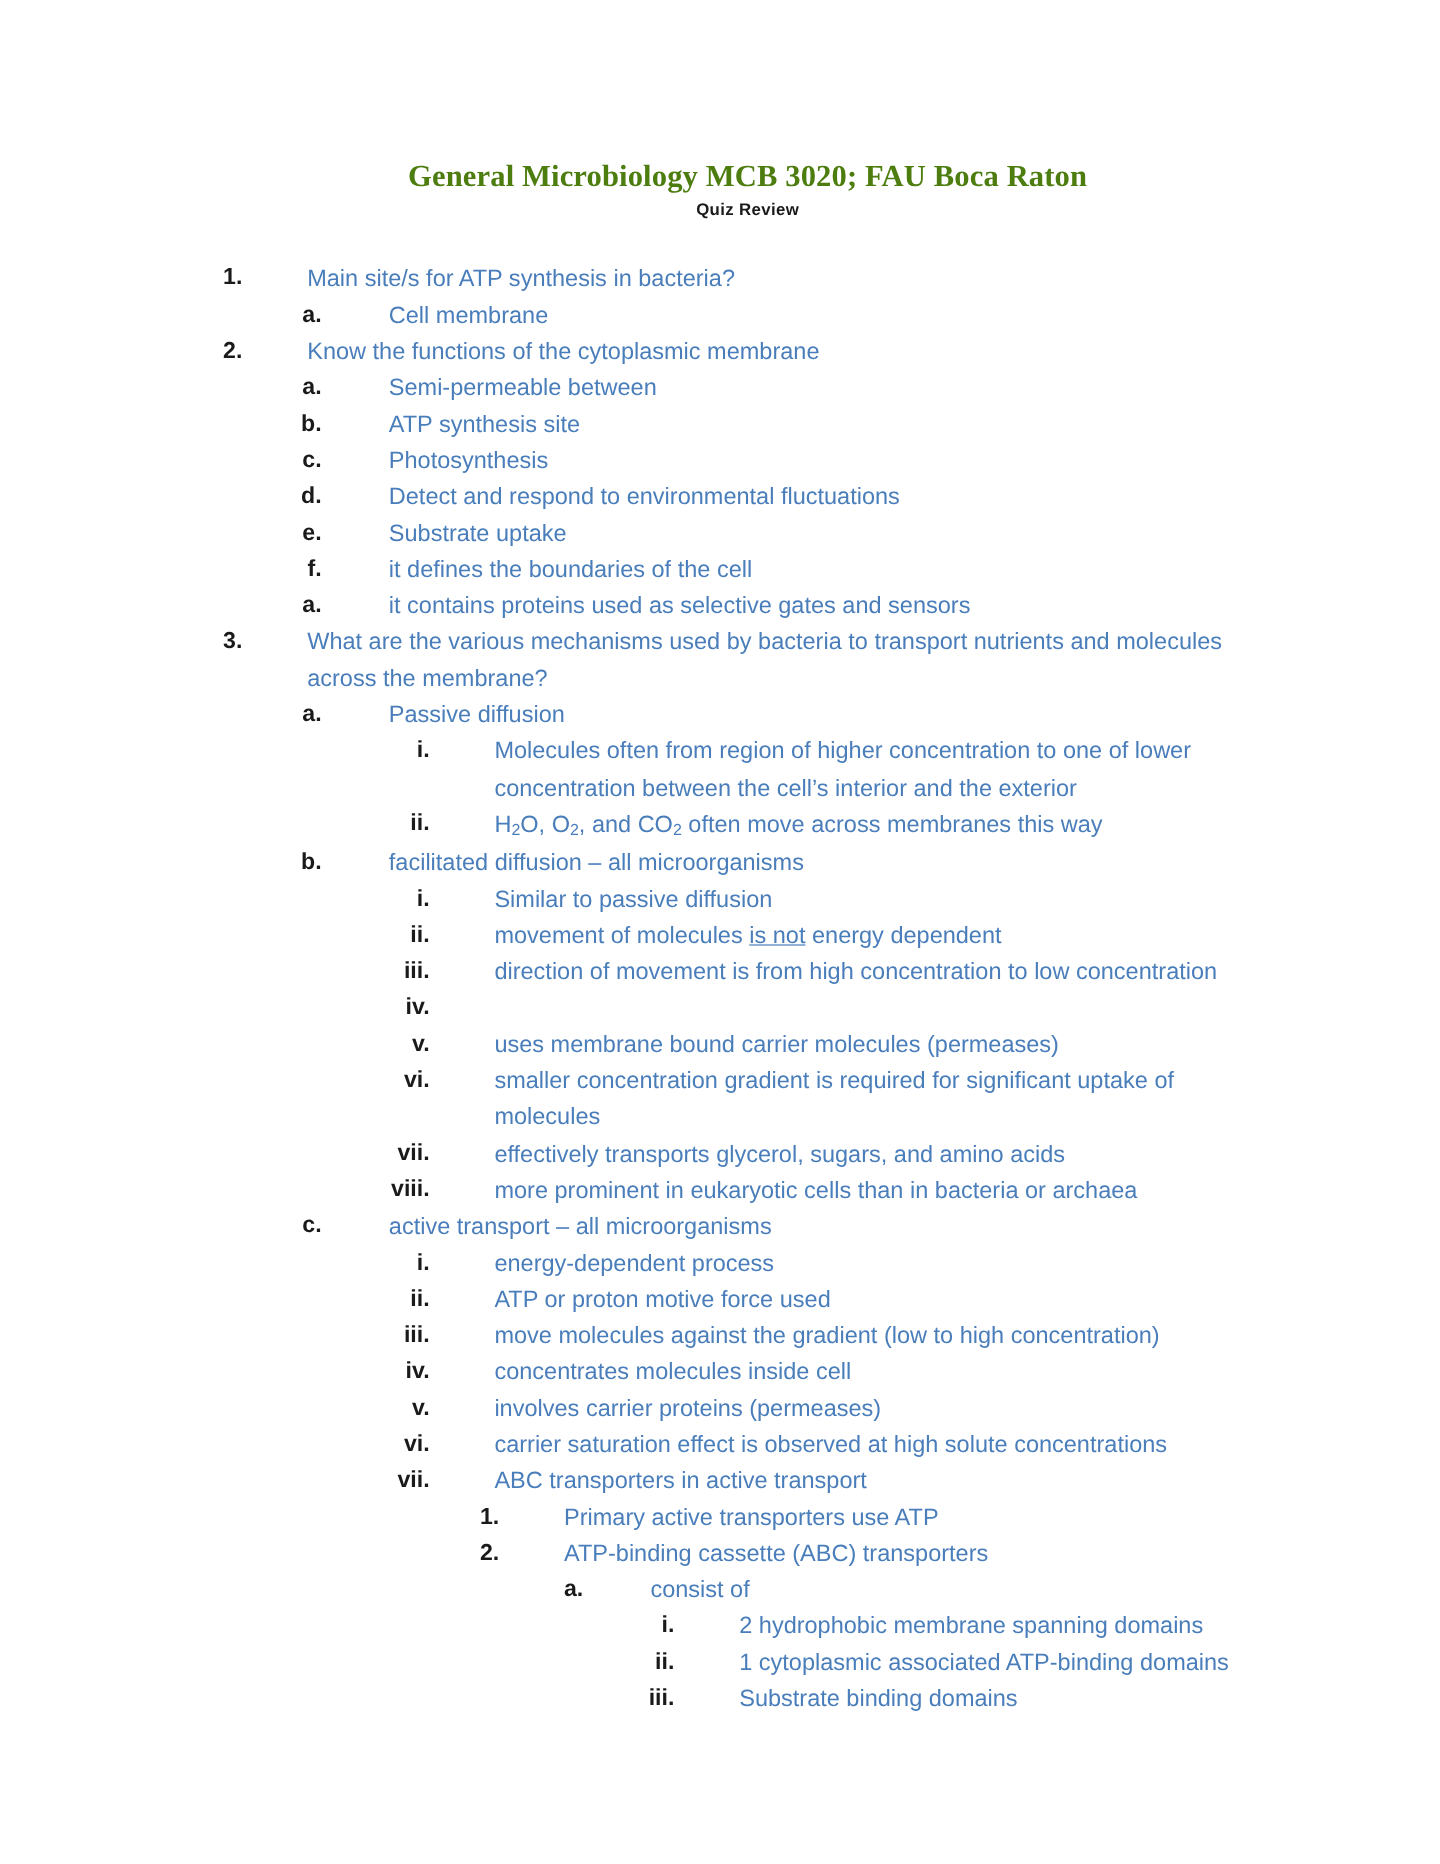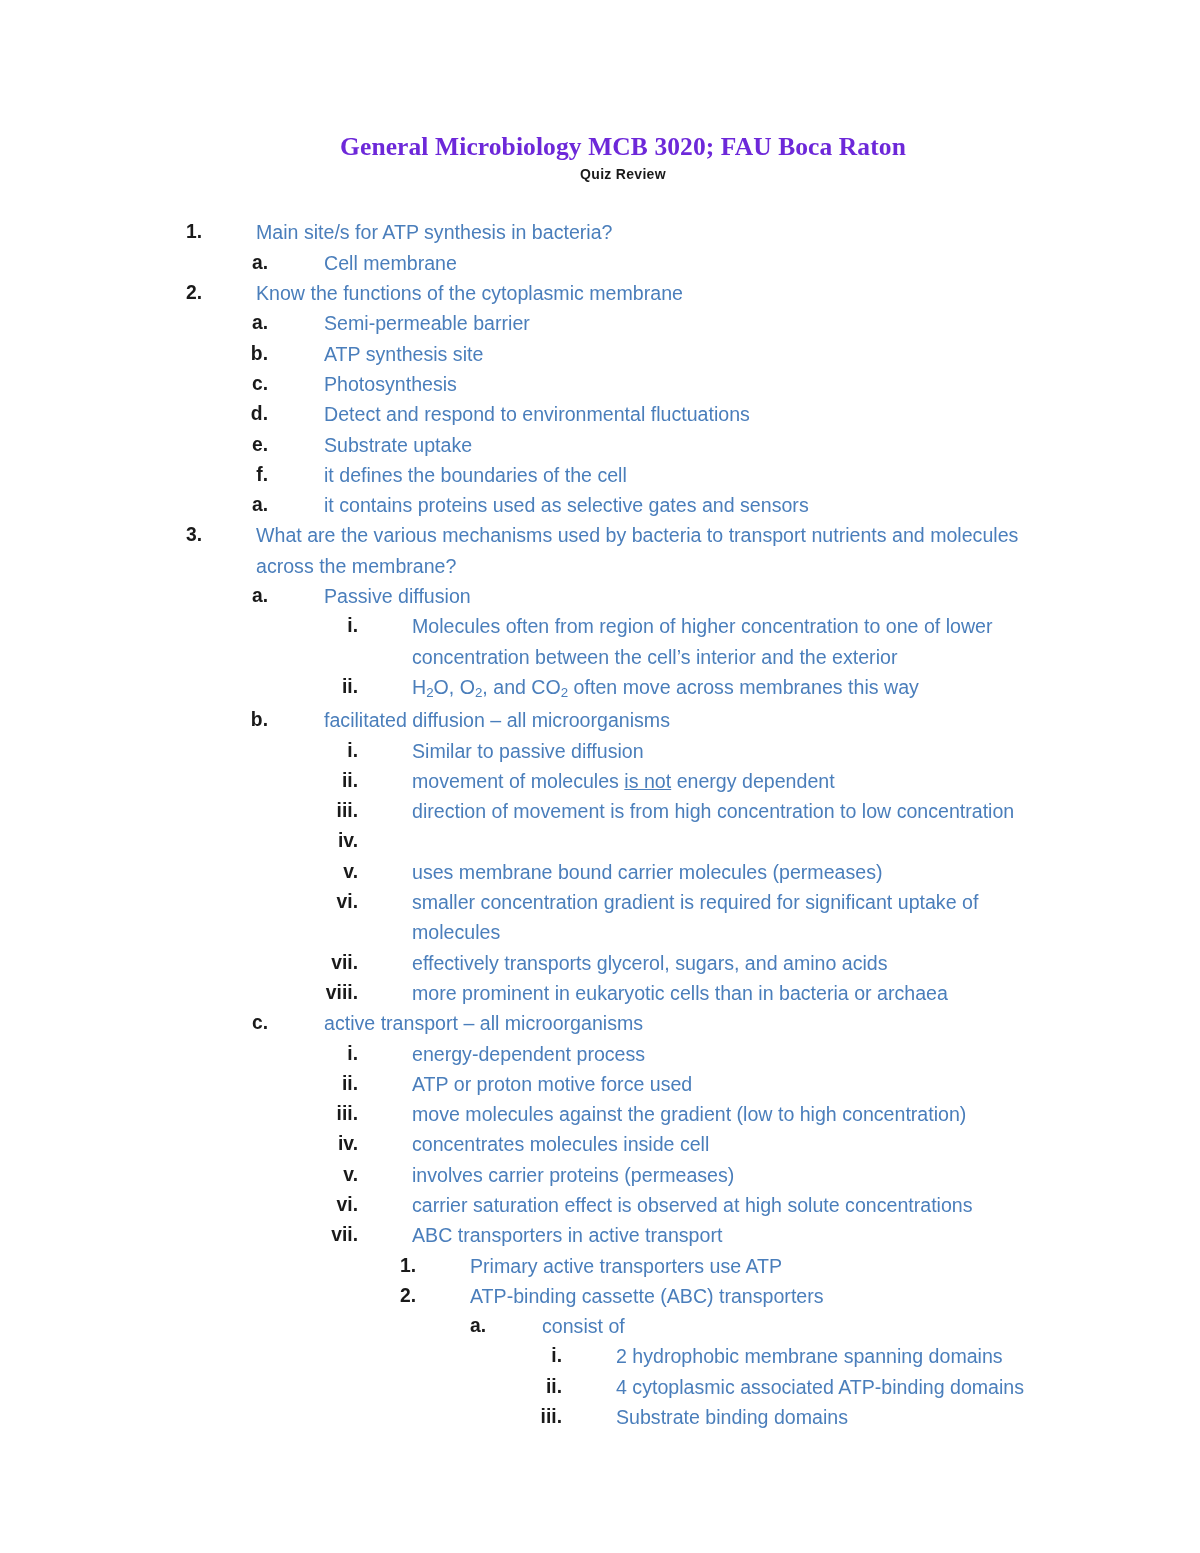--- a/index.html
+++ b/index.html
@@ -28,21 +28,21 @@
 
   
   .title-block {
     text-align: center;
     margin: 0 0 34px 0;
   }
   .doc-title {
     font-family: "Liberation Serif", "DejaVu Serif", serif;
     font-weight: bold;
     font-size: 25.5px;
-    color: #6d28d9;
+    color: #4d7c0f;
     line-height: 1.2;
     letter-spacing: 0.1px;
     margin: 0;
     white-space: nowrap;
   }
   .doc-subtitle {
     font-family: "Liberation Sans", sans-serif;
     font-weight: bold;
     font-size: 14px;
     color: #1a1a1a;
@@ -119,21 +119,21 @@
       <div class="row lvl2">
         <span class="marker">a.</span>
         <span class="txt">Cell membrane</span>
       </div>
       <div class="row lvl1">
         <span class="marker">2.</span>
         <span class="txt">Know the functions of the cytoplasmic membrane</span>
       </div>
       <div class="row lvl2">
         <span class="marker">a.</span>
-        <span class="txt">Semi-permeable barrier</span>
+        <span class="txt">Semi-permeable between</span>
       </div>
       <div class="row lvl2">
         <span class="marker">b.</span>
         <span class="txt">ATP synthesis site</span>
       </div>
       <div class="row lvl2">
         <span class="marker">c.</span>
         <span class="txt">Photosynthesis</span>
       </div>
       <div class="row lvl2">
@@ -246,21 +246,21 @@
       <div class="row lvl5">
         <span class="marker">a.</span>
         <span class="txt">consist of</span>
       </div>
       <div class="row lvl6">
         <span class="marker">i.</span>
         <span class="txt">2 hydrophobic membrane spanning domains</span>
       </div>
       <div class="row lvl6">
         <span class="marker">ii.</span>
-        <span class="txt">4 cytoplasmic associated ATP-binding domains</span>
+        <span class="txt">1 cytoplasmic associated ATP-binding domains</span>
       </div>
       <div class="row lvl6">
         <span class="marker">iii.</span>
         <span class="txt">Substrate binding domains</span>
       </div>
     </div>
 
 </div>
 
 </body></html>

